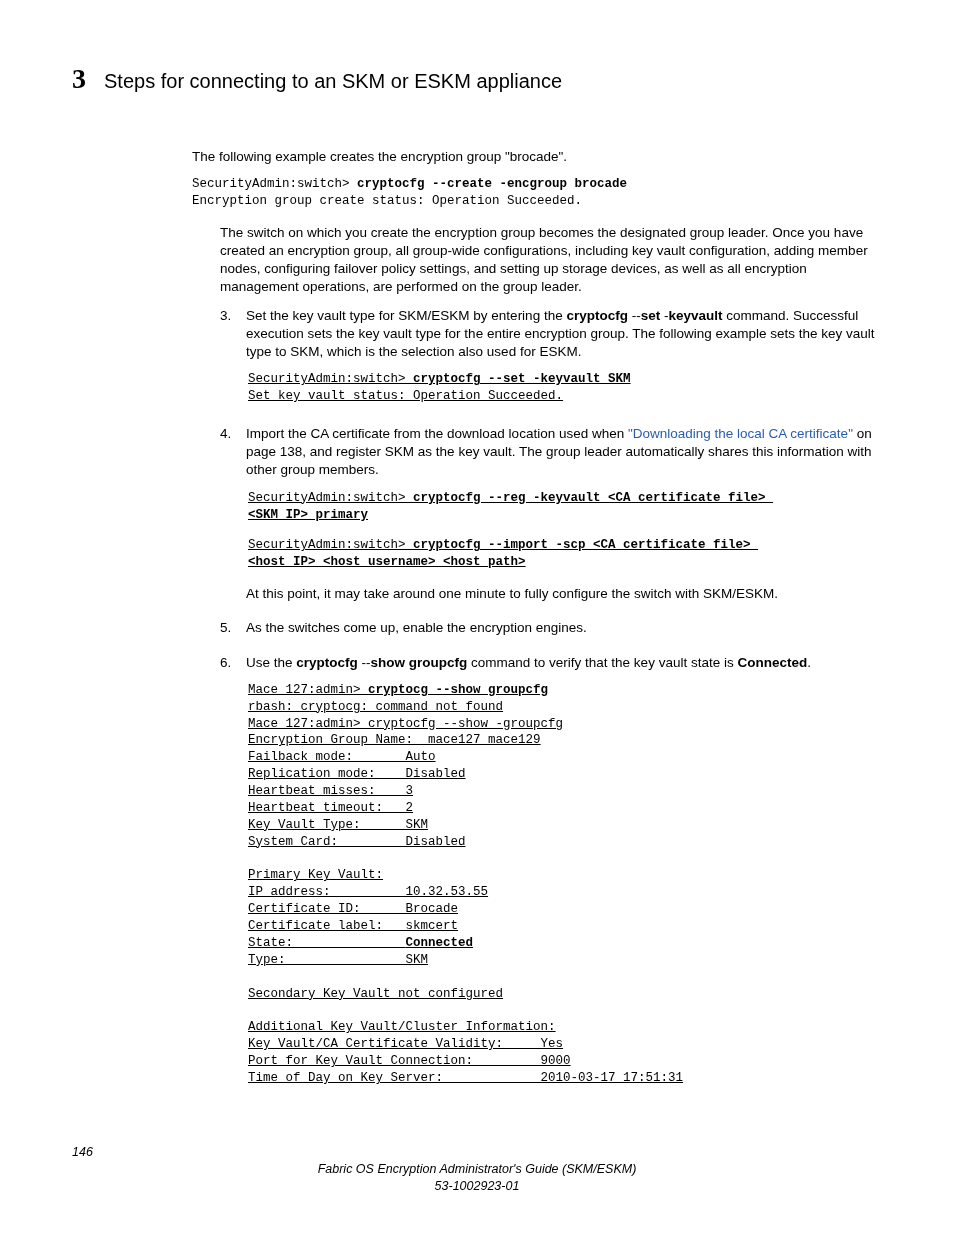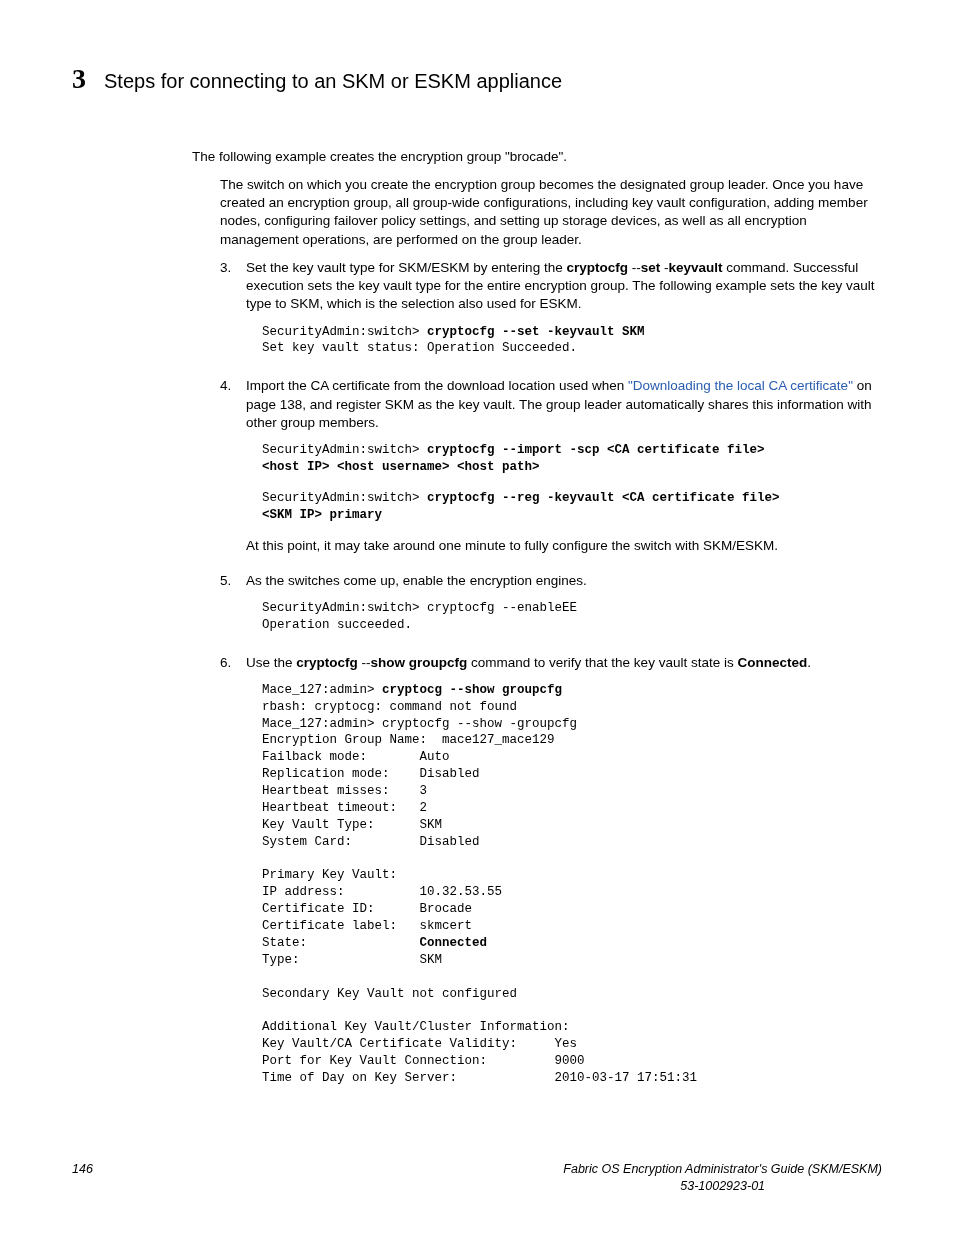--- a/index.html
+++ b/index.html
@@ -49,81 +49,83 @@
     display: flex;
     margin-bottom: 6px;
   }
   .step-num {
     flex: 0 0 26px;
   }
   .step-body {
     flex: 1;
   }
   .step .code {
-    margin-left: 16px;
+    margin-left: 2px;
+    text-decoration: underline;
   }
   .link {
     color: #2a5db0;
   }
   .bold { font-weight: bold; }
   .footer {
     position: absolute;
     bottom: 40px;
     left: 72px;
     right: 72px;
     display: flex;
     justify-content: space-between;
     font-style: italic;
     font-size: 12.5px;
+    flex-direction: column;
   }
   .footer-right { text-align: center; }
 </style>
 </head>
 <body>
 
 <div class="header">
   <span class="chapter-num">3</span>
   <span class="chapter-title">Steps for connecting to an SKM or ESKM appliance</span>
 </div>
 
 <div class="content">
   <p class="body-para">The following example creates the encryption group "brocade".</p>
+  <div class="code"><span>SecurityAdmin:switch&gt; </span><span class="bold">cryptocfg --create -encgroup brocade</span>
+<span>Encryption group create status: Operation Succeeded.</span></div>
 </div>
 
 <p class="body-para" style="margin-left:148px;">The switch on which you create the encryption group becomes the designated group leader. Once you have created an encryption group, all group-wide configurations, including key vault configuration, adding member nodes, configuring failover policy settings, and setting up storage devices, as well as all encryption management operations, are performed on the group leader.</p>
 
 <div class="step-list">
 
   <div class="step">
     <div class="step-num">3.</div>
     <div class="step-body">
       <p class="body-para"><span>Set the key vault type for SKM/ESKM by entering the </span><span class="bold">cryptocfg </span><span>--</span><span class="bold">set </span><span>-</span><span class="bold">keyvault</span><span> command. Successful execution sets the key vault type for the entire encryption group. The following example sets the key vault type to SKM, which is the selection also used for ESKM.</span></p>
       <div class="code"><span>SecurityAdmin:switch&gt; </span><span class="bold">cryptocfg --set -keyvault SKM</span>
 <span>Set key vault status: Operation Succeeded.</span></div>
     </div>
   </div>
 
   <div class="step">
     <div class="step-num">4.</div>
     <div class="step-body">
       <p class="body-para"><span>Import the CA certificate from the download location used when </span><span class="link">"Downloading the local CA certificate"</span><span> on page 138, and register SKM as the key vault. The group leader automatically shares this information with other group members.</span></p>
+      <div class="code"><span>SecurityAdmin:switch&gt; </span><span class="bold">cryptocfg --reg -keyvault &lt;CA certificate file&gt; 
+&lt;SKM IP&gt; primary</span></div>
       <div class="code"><span>SecurityAdmin:switch&gt; </span><span class="bold">cryptocfg --import -scp &lt;CA certificate file&gt; 
 &lt;host IP&gt; &lt;host username&gt; &lt;host path&gt;</span></div>
-      <div class="code"><span>SecurityAdmin:switch&gt; </span><span class="bold">cryptocfg --reg -keyvault &lt;CA certificate file&gt; 
-&lt;SKM IP&gt; primary</span></div>
       <p class="body-para">At this point, it may take around one minute to fully configure the switch with SKM/ESKM.</p>
     </div>
   </div>
 
   <div class="step">
     <div class="step-num">5.</div>
     <div class="step-body">
       <p class="body-para">As the switches come up, enable the encryption engines.</p>
-      <div class="code">SecurityAdmin:switch&gt; cryptocfg --enableEE
-Operation succeeded.</div>
     </div>
   </div>
 
   <div class="step">
     <div class="step-num">6.</div>
     <div class="step-body">
       <p class="body-para"><span>Use the </span><span class="bold">cryptocfg </span><span>--</span><span class="bold">show groupcfg</span><span> command to verify that the key vault state is </span><span class="bold">Connected</span><span>.</span></p>
       <div class="code"><span>Mace_127:admin&gt; </span><span class="bold">cryptocg --show groupcfg</span>
 <span>rbash: cryptocg: command not found
 Mace_127:admin&gt; cryptocfg --show -groupcfg

